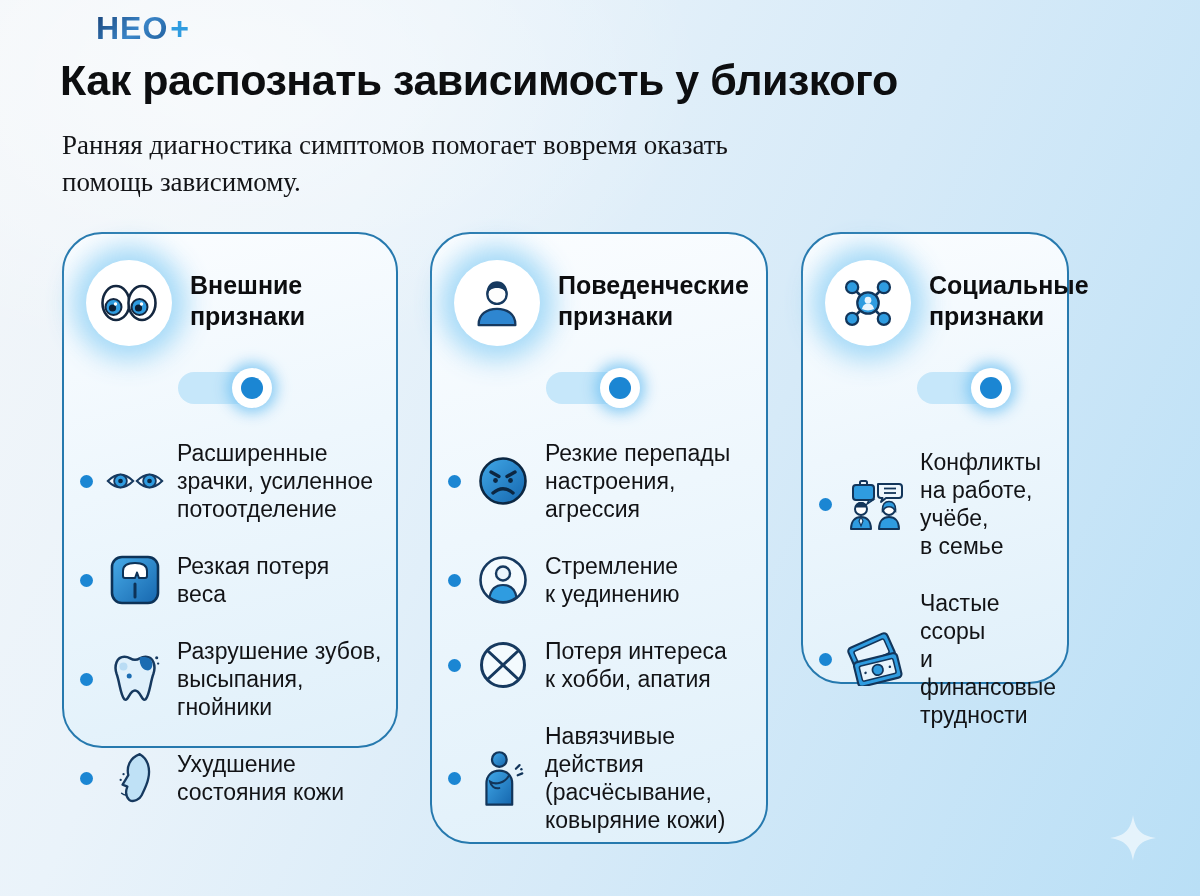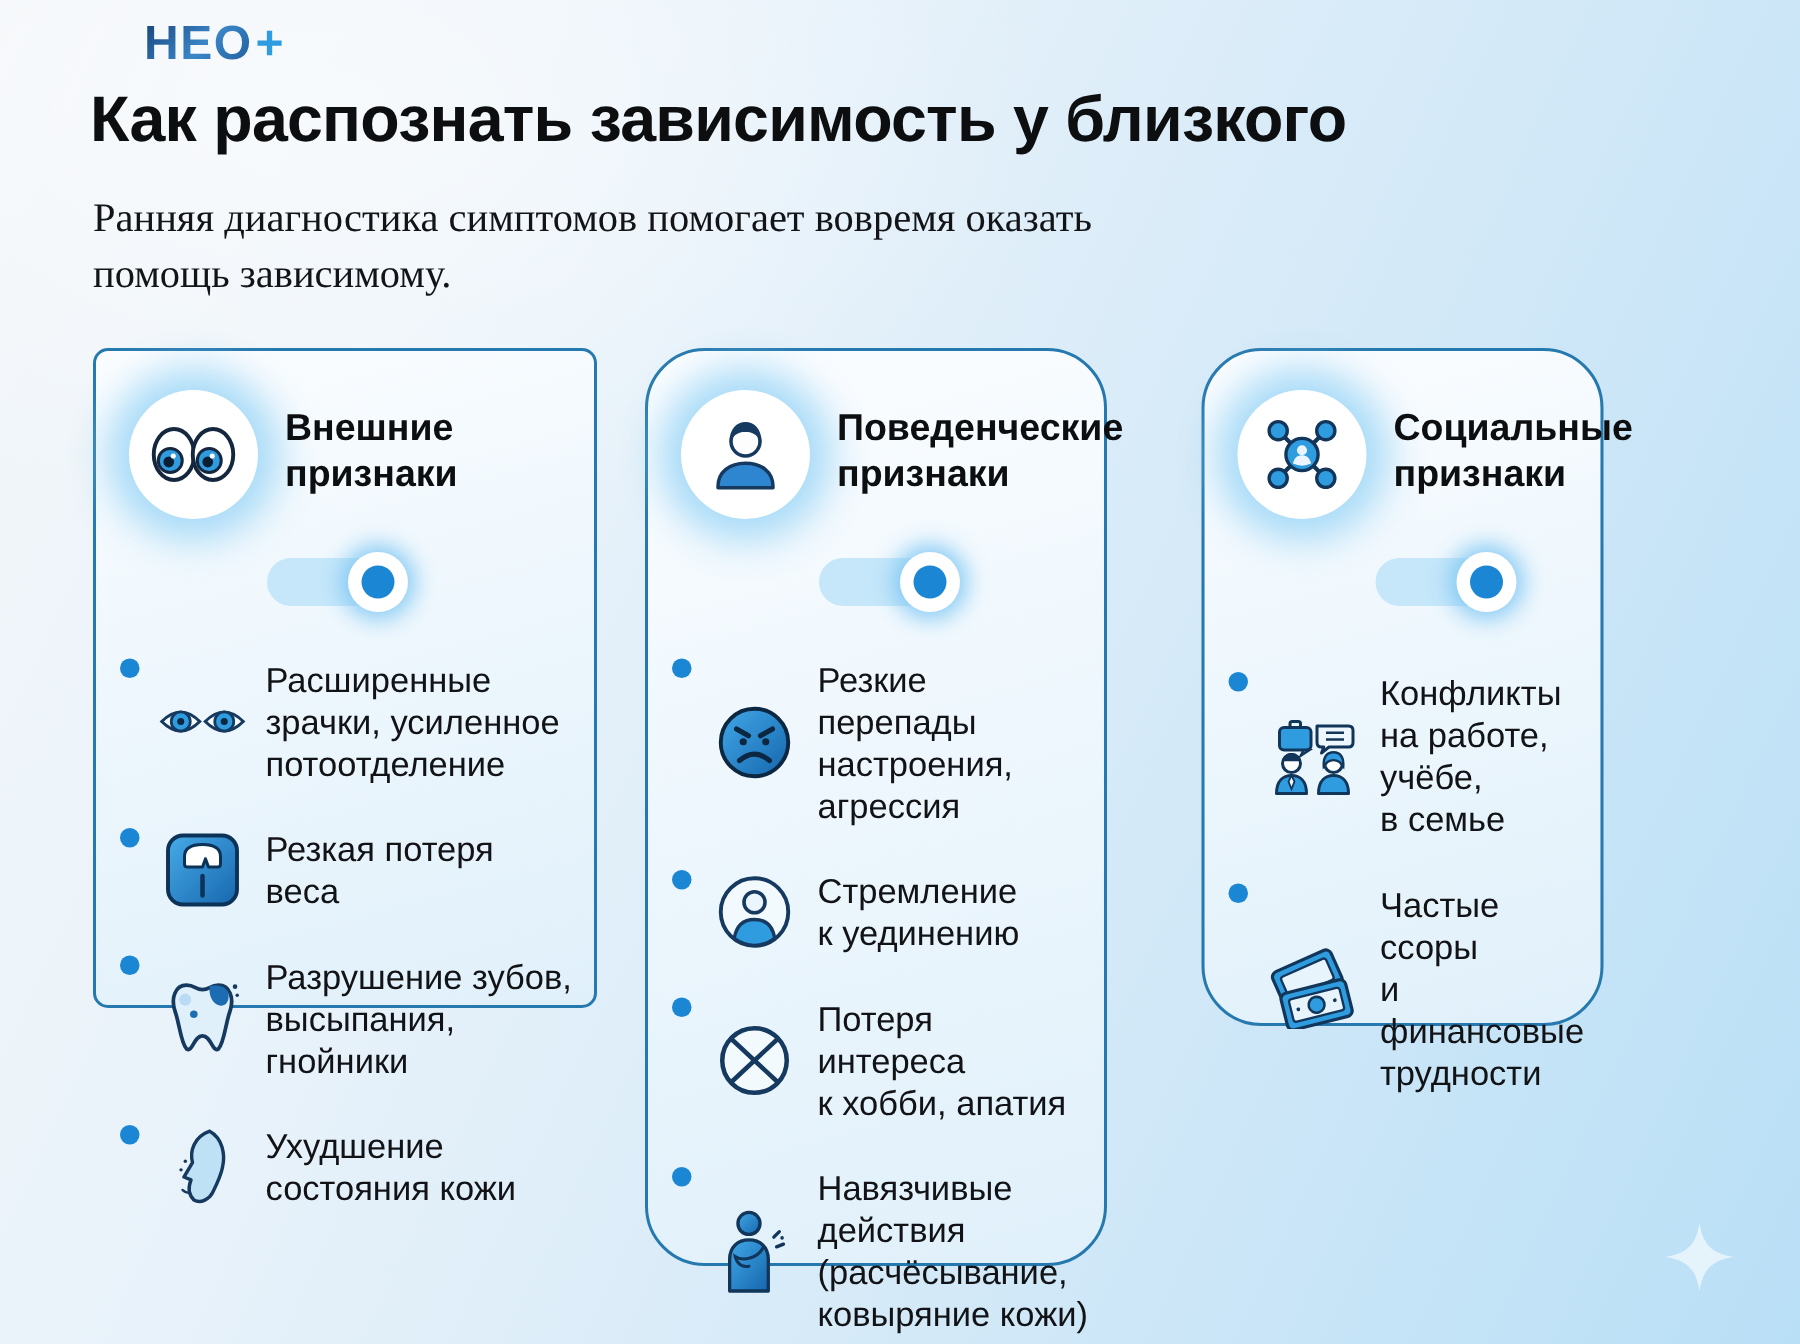--- a/index.html
+++ b/index.html
@@ -36,22 +36,22 @@
     white-space:pre-line;
     font-family:Liberation Serif, serif;
   }
 
   
   .card {
     position:absolute; top:232px;
     border:2px solid #2679ae; border-radius:40px;
     background:linear-gradient(165deg,#fbfdff 0%,#eef7fd 45%,#e0f0fa 100%);
   }
-  .card-1 { left:62px;  width:336px; height:440px;border-radius:10px; }
-  .card-2 { left:430px; width:308px; height:612px; }
+  .card-1 { left:62px;  width:336px; height:516px; }
+  .card-2 { left:430px; width:338px; height:612px; }
   .card-3 { left:801px; width:268px; height:452px; }
 
   .card-head { position:absolute; top:26px; left:22px; right:12px; display:flex; gap:18px; }
   .icon-bubble {
     width:86px; height:86px; border-radius:50%; background:#ffffff; flex:none;
     box-shadow:0 0 26px 14px rgba(150,212,246,.85);
     display:flex; align-items:center; justify-content:center;
   }
   .card-title {
     font-size:25px; font-weight:800; line-height:31px; padding-top:10px;
@@ -64,21 +64,21 @@
   }
   .knob {
     position:absolute; right:-6px; top:-4px; width:40px; height:40px; border-radius:50%;
     background:#ffffff; box-shadow:0 0 14px 5px rgba(125,198,243,.9);
     display:flex; align-items:center; justify-content:center;
   }
   .knob-dot { width:22px; height:22px; border-radius:50%; background:#1b86d3; }
 
   .items { position:absolute; left:16px; right:10px; top:205px; display:flex; flex-direction:column; }
   .card-3 .items { top:214px; }
-  .item { display:flex; margin-bottom:29px; }
+  .item { display:flex; align-items:center; margin-bottom:29px; }
   .bullet { width:13px; height:13px; border-radius:50%; background:#1b86d3; flex:none; }
   .item-icon { width:58px; flex:none; margin-left:13px; display:flex; justify-content:center; align-items:center; }
   .card-3 .item-icon { width:62px; }
   .item-text {
     margin-left:13px; font-size:23px; line-height:28px; font-weight:500;
     white-space:pre-line; color:#121316;
   }
 
   .sparkle { position:absolute; left:1110px; top:815px; }
 </style>

